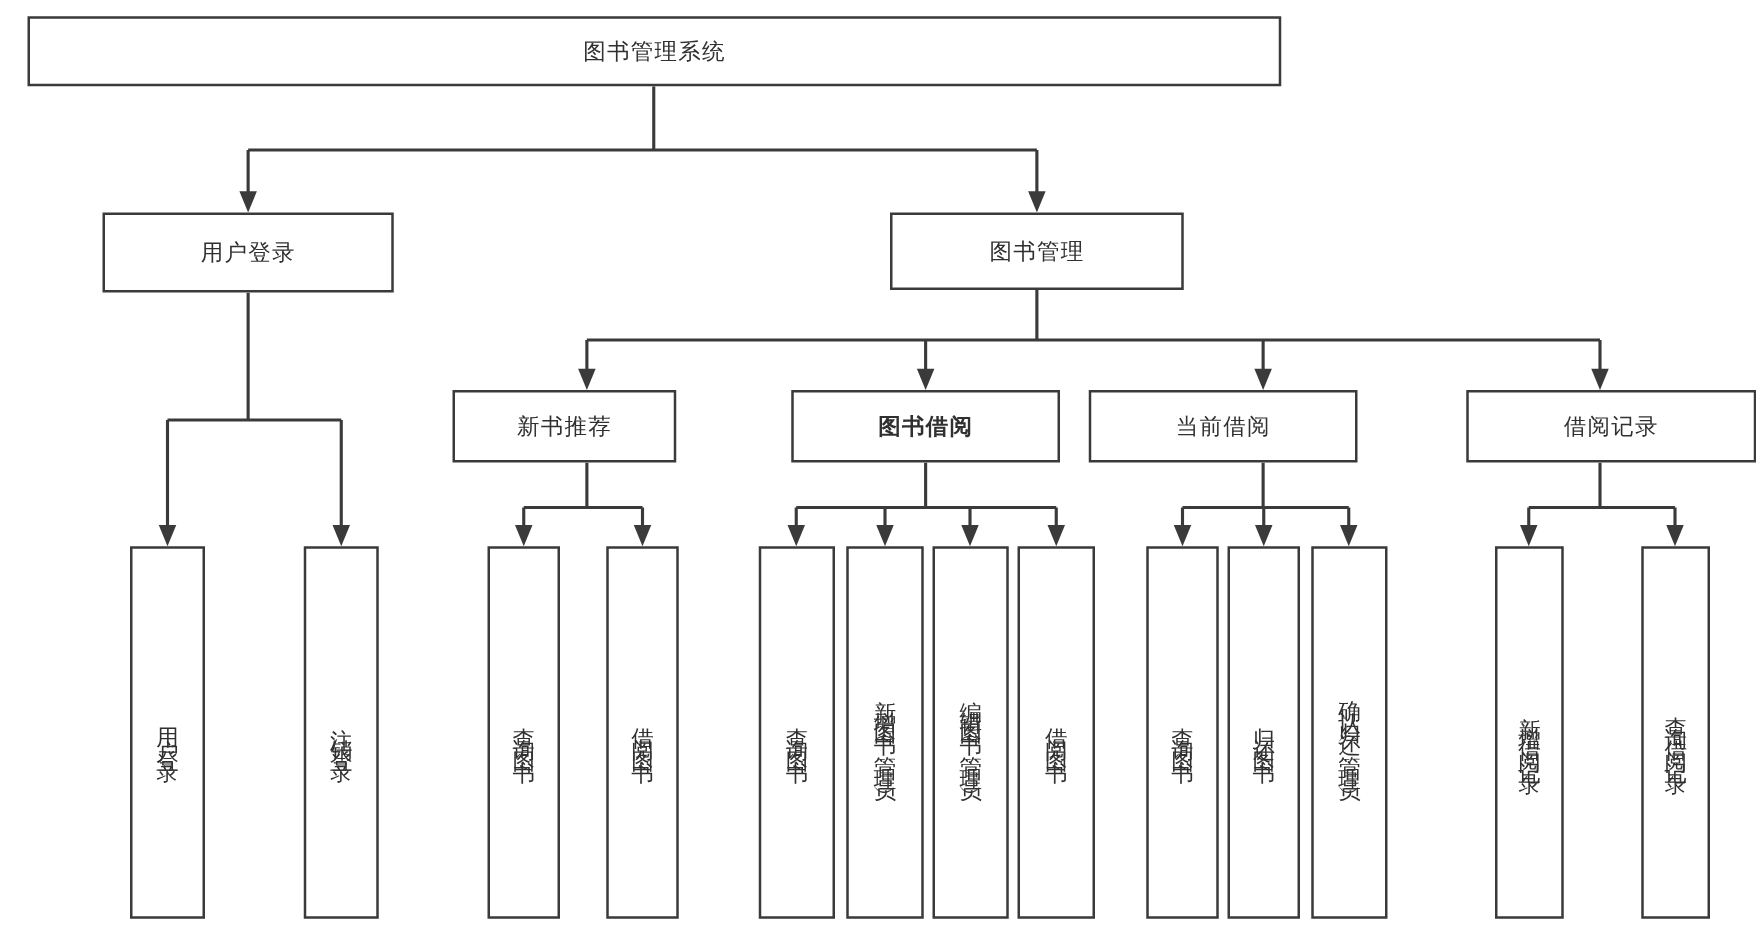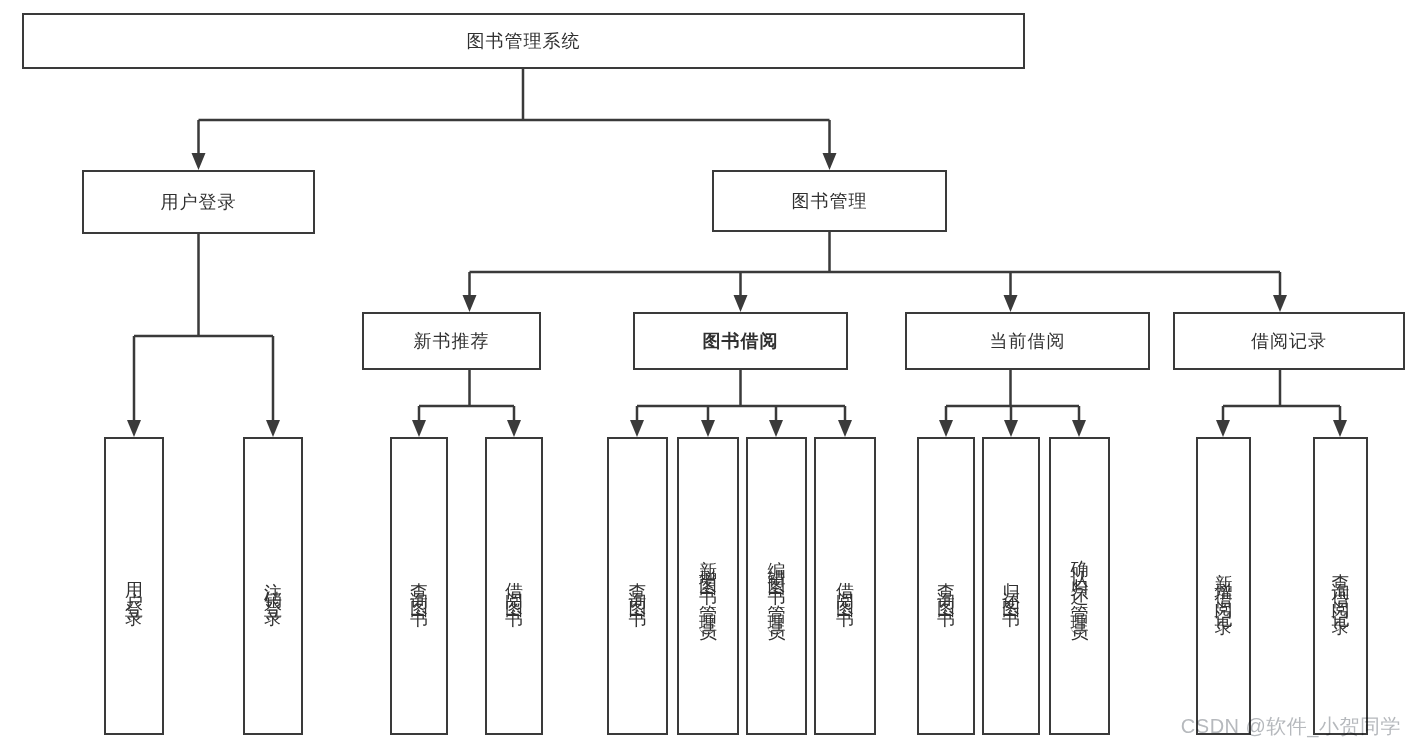--- a/index.html
+++ b/index.html
@@ -86,21 +86,21 @@
     </g>
   </svg>
 
   <div class="box" style="left:22px; top:13px; width:1003px; height:56px;">图书管理系统</div>
 
   <div class="box" style="left:82px; top:170px; width:233px; height:64px;">用户登录</div>
   <div class="box" style="left:712px; top:170px; width:235px; height:62px;">图书管理</div>
 
   <div class="box" style="left:362px; top:312px; width:179px; height:58px;">新书推荐</div>
   <div class="box" style="left:633px; top:312px; width:215px; height:58px;font-weight:bold;">图书借阅</div>
-  <div class="box" style="left:905px; top:312px; width:245px; height:58px;">当前借阅</div>
+  <div class="box" style="left:871px; top:312px; width:215px; height:58px;">当前借阅</div>
   <div class="box" style="left:1173px; top:312px; width:232px; height:58px;">借阅记录</div>
 
   <div class="box leaf" style="left:104px; top:437px; width:60px; height:298px;">
     <span>用户登录</span>
   </div>
   <div class="box leaf" style="left:243px; top:437px; width:60px; height:298px;">
     <span>注销登录</span>
   </div>
 
   <div class="box leaf" style="left:390px; top:437px; width:58px; height:298px;">
@@ -133,15 +133,14 @@
     <span>确认归还（管理员）</span>
   </div>
 
   <div class="box leaf" style="left:1196px; top:437px; width:55px; height:298px;">
     <span>新增借阅记录</span>
   </div>
   <div class="box leaf" style="left:1313px; top:437px; width:55px; height:298px;">
     <span>查询借阅记录</span>
   </div>
 
-  <div class="watermark">CSDN @软件_小贺同学</div>
 
 </div>
 
 </body></html>

